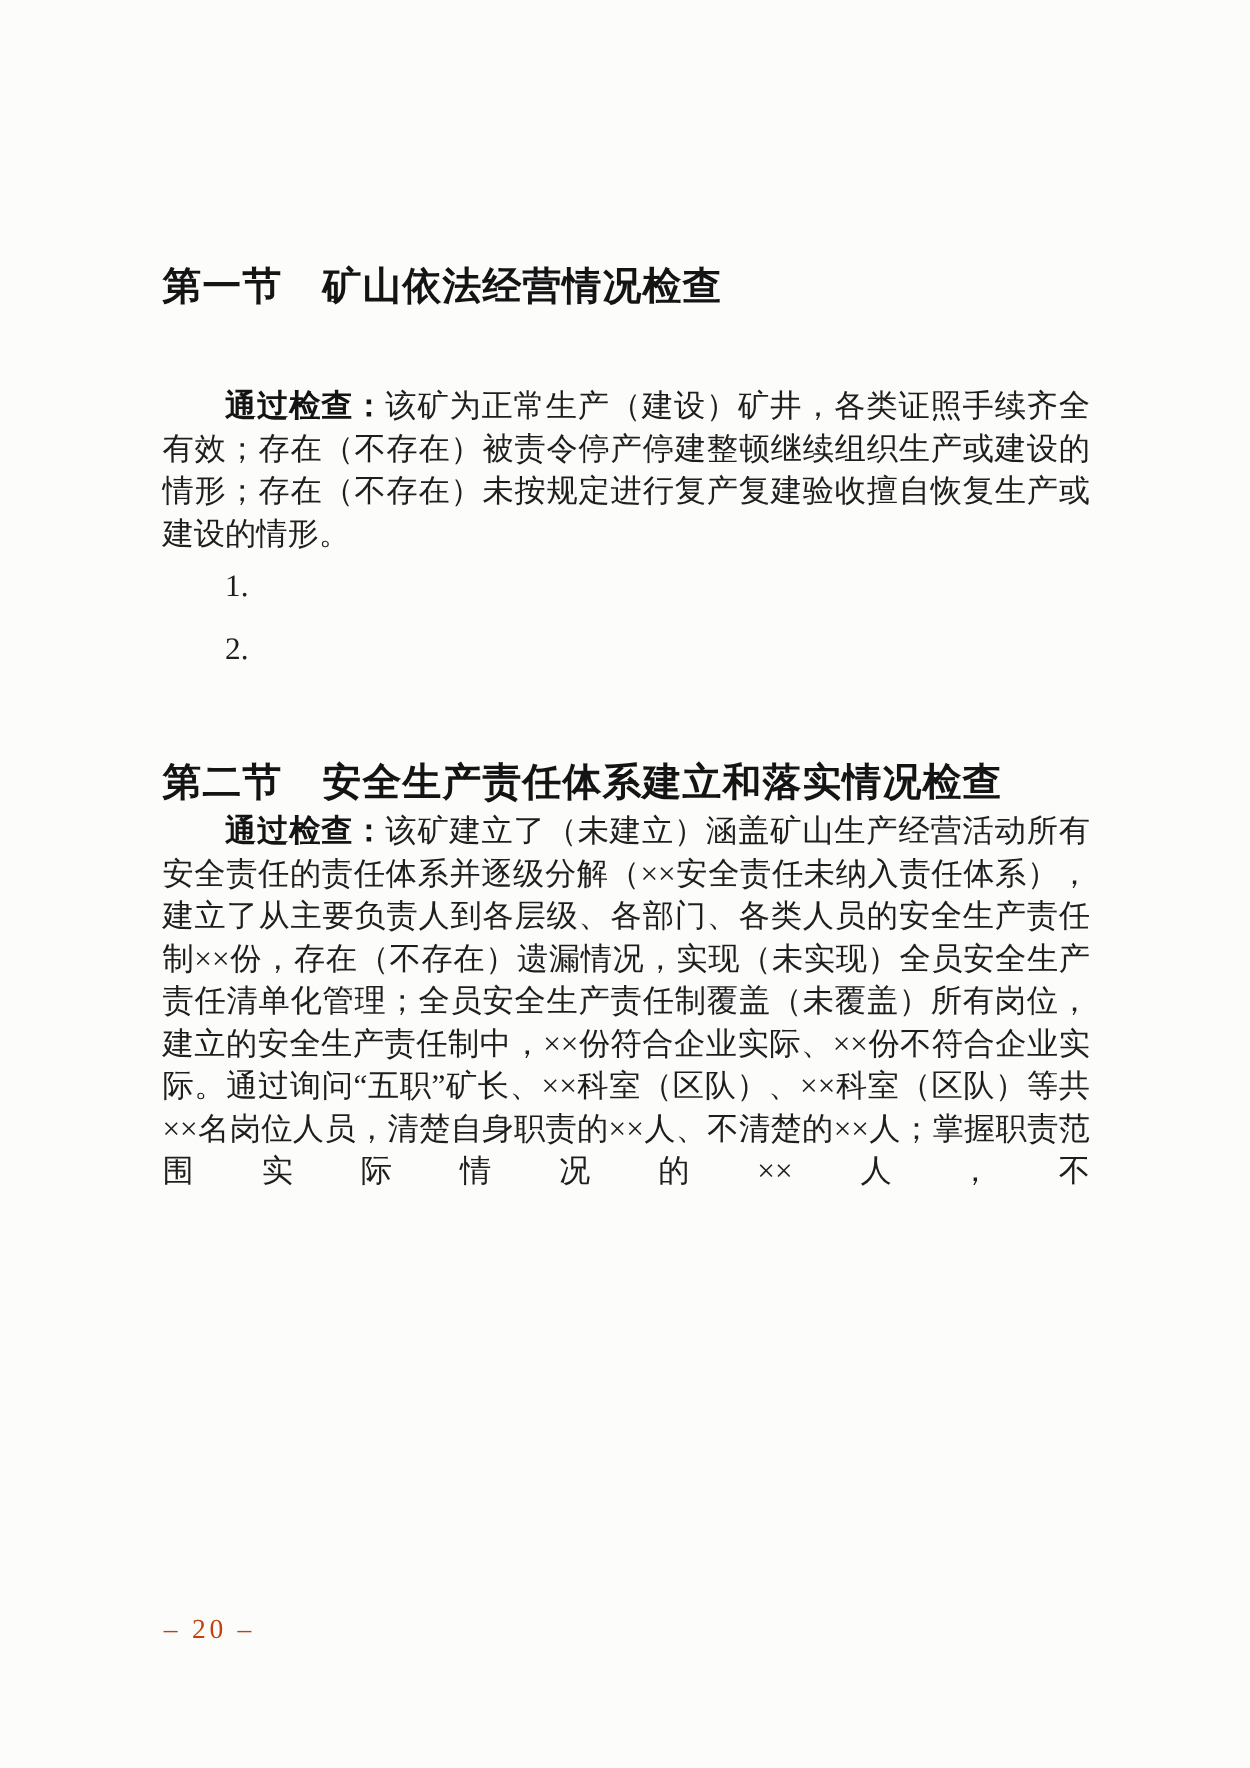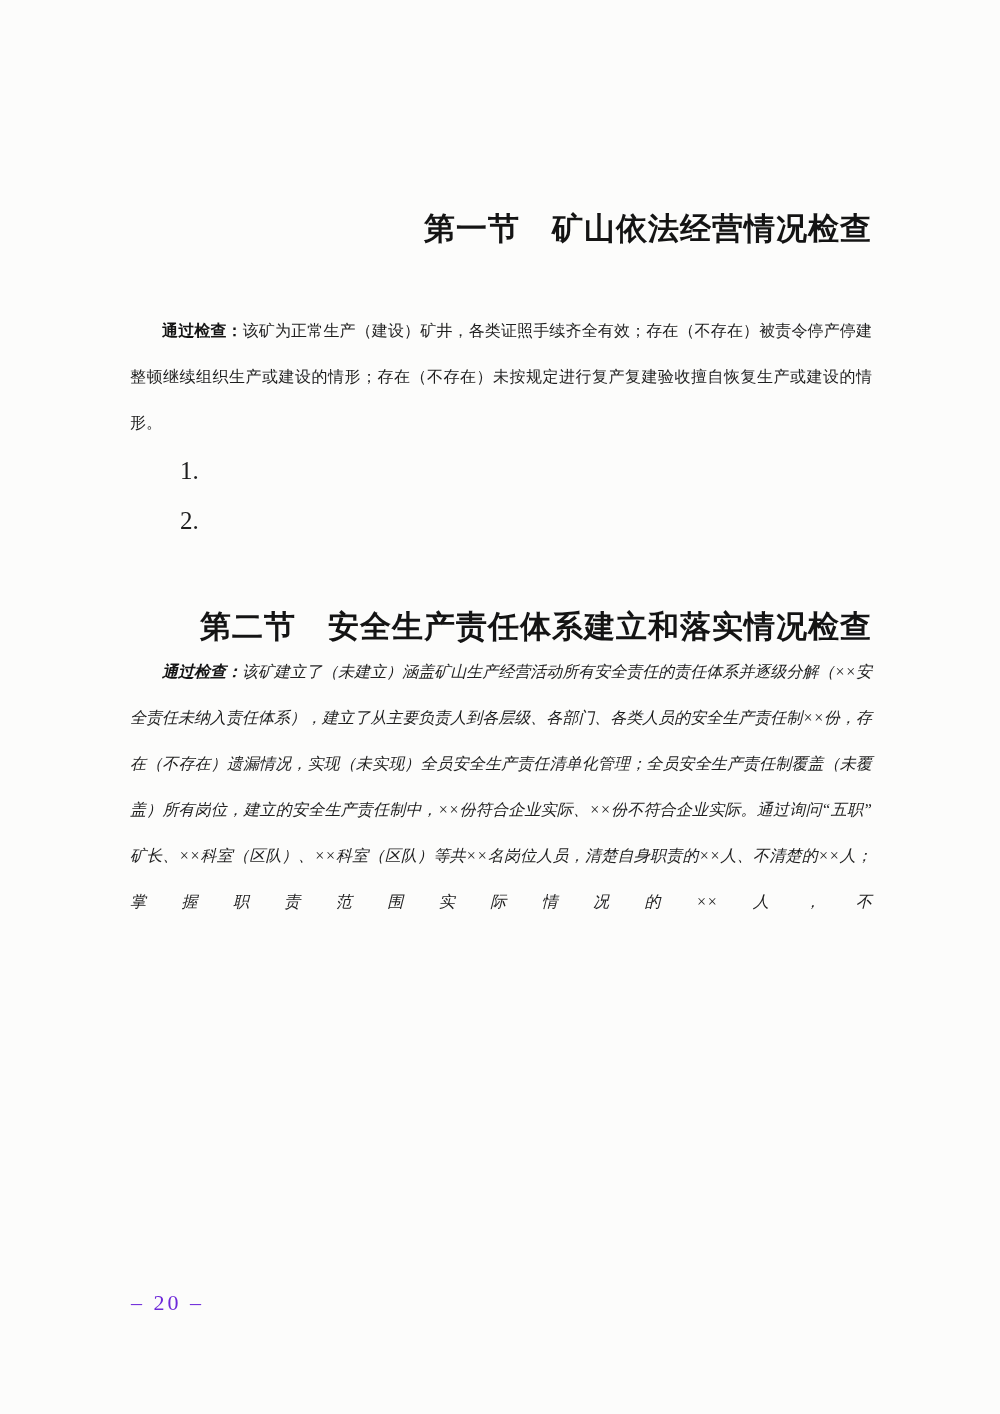--- a/index.html
+++ b/index.html
@@ -20,51 +20,51 @@
   .content {
     position: absolute;
     top: 0;
     left: 130px;
     width: 742px;
   }
   .section-heading {
     font-size: 31px;
     line-height: 44px;
     font-weight: 700;
-    text-align: right;
+    text-align: left;
     letter-spacing: 1px;
     color: #141414;
   }
   .heading-first  { margin-top: 207px; margin-bottom: 57px; }
   .heading-second { margin-top: 59px;  }
   .body-para {
-    font-size: 16px;
-    line-height: 46px;
+    font-size: 25px;
+    line-height: 34px;
     text-indent: 2em;
     text-align: justify;
     text-justify: inter-ideograph;
   }
-  .justify-last { text-align-last: justify; font-style: italic; }
+  .justify-last { text-align-last: justify; }
   .lead {
     font-family: "Liberation Sans", "DejaVu Sans", sans-serif;
     font-weight: 700;
     color: #141414;
   }
   .list-para {
     font-size: 25px;
     line-height: 50px;
     text-indent: 2em;
   }
   .footer-page-number {
     position: absolute;
     left: 131px;
     top: 1290px;
     font-size: 22px;
     letter-spacing: 3px;
-    color: #6d28d9;
+    color: #c2410c;
   }
 </style>
 </head>
 <body>
 
 <div class="page">
   <div class="content">
 
     <h1 class="section-heading heading-first">第一节　矿山依法经营情况检查</h1>
 

